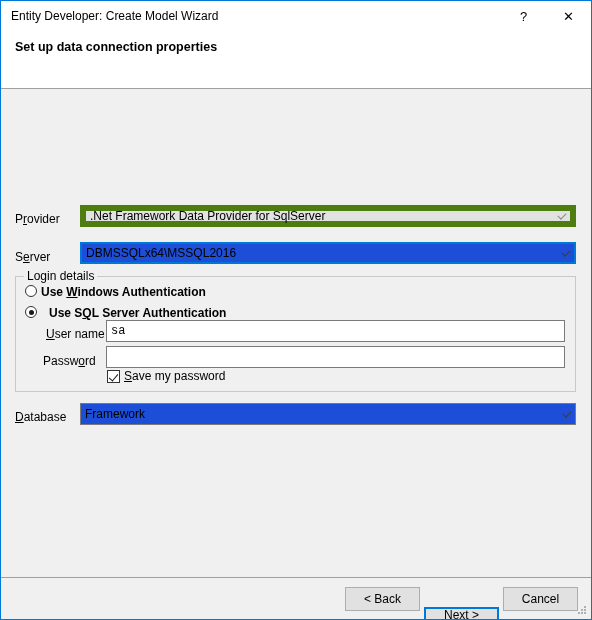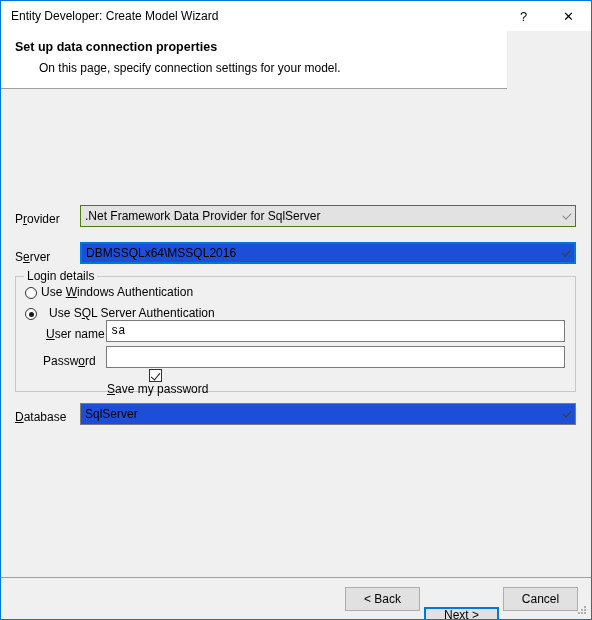--- a/index.html
+++ b/index.html
@@ -59,21 +59,21 @@
     cursor: default;
     font-family: "Liberation Sans", sans-serif;
     padding: 0;
   }
   .title-btn.close { font-size: 13px; }
 
   
   .header {
     position: absolute;
     left: 0; top: 30px;
-    width: 506px;
+    width: 590px;
     height: 58px;
     background: #ffffff;
     border-bottom: 1px solid #a0a0a0;
     box-sizing: border-box;
   }
   .header-title {
     position: absolute;
     left: 14px; top: 9px;
     font-size: 12.5px;
     font-weight: bold;
@@ -108,21 +108,21 @@
     position: absolute;
     box-sizing: border-box;
     height: 22px;
     background: #1d4ed8;
     border: 1px solid #7a7a7a;
     display: flex;
     align-items: center;
   }
   .combo.disabled {
     background: #e2e2e2;
-    border: 1px solid #4d7c0f;
+    border: 6px solid #4d7c0f;
   }
   .combo.focus {
     border: 2px solid #0078d7;
   }
   .combo-text {
     padding-left: 4px;
     font-size: 12px;
     color: #000000;
     white-space: nowrap;
     overflow: hidden;
@@ -181,22 +181,23 @@
     background: #f0f0f0;
     padding: 0 3px;
     font-size: 12px;
     color: #000000;
   }
 
   
   .radio-row {
     position: absolute;
     display: flex;
-    align-items: flex-end;
-    white-space: nowrap;
+    align-items: flex-start;
+    white-space: nowrap;
+    font-weight: bold;
   }
   .radio-mark {
     width: 12px;
     height: 12px;
     border-radius: 50%;
     border: 1px solid #333333;
     background: #ffffff;
     box-sizing: border-box;
     position: relative;
     flex: none;
@@ -209,23 +210,22 @@
     width: 5px; height: 5px;
     border-radius: 50%;
     background: #1a1a1a;
   }
   .radio-label { font-size: 12px; color: #000; }
 
   
   .check-row {
     position: absolute;
     display: flex;
-    align-items: center;
-    white-space: nowrap;
-    flex-direction: column;
+    align-items: flex-end;
+    white-space: nowrap;
   }
   .check-mark {
     width: 13px;
     height: 13px;
     border: 1px solid #333333;
     background: #ffffff;
     box-sizing: border-box;
     position: relative;
     flex: none;
     margin-right: 4px;
@@ -294,21 +294,20 @@
   <div class="titlebar">
     <span class="titlebar-text">Entity Developer: Create Model Wizard</span>
     <div class="title-buttons">
       <button class="title-btn">?</button>
       <button class="title-btn close">✕</button>
     </div>
   </div>
 
   <div class="header">
     <div class="header-title">Set up data connection properties</div>
-    <div class="header-sub">On this page, specify connection settings for your model.</div>
   </div>
 
   <div class="body-area">
 
     <div class="label" style="left:14px; top:122px;"><span>P</span><u>r</u><span>ovider</span></div>
     <div class="combo disabled" style="left:79px; top:115px; width:496px;">
       <span class="combo-text">.Net Framework Data Provider for SqlServer</span>
       <span class="combo-arrow">
           <i class="chev"></i>
         </span>
@@ -346,21 +345,21 @@
       <span class="val"></span>
     </div>
 
     <div class="check-row" style="left:106px; top:279px;">
       <span class="check-mark checked"></span>
       <span class="check-label"><span></span><u>S</u><span>ave my password</span></span>
     </div>
 
     <div class="label" style="left:14px; top:320px;"><span></span><u>D</u><span>atabase</span></div>
     <div class="combo" style="left:79px; top:313px; width:496px;">
-      <span class="combo-text">SqlServer</span>
+      <span class="combo-text">Framework</span>
       <span class="combo-arrow">
           <i class="chev"></i>
         </span>
     </div>
 
     <div class="label" style="left:14px; top:496px;"><span></span><u>C</u><span>onnection String</span></div>
     <div class="textbox" style="left:13px; top:512px; width:562px;">
       <span class="val">data source=DBMSSQLx64\MSSQL2016;initial catalog=Northwind;integrated security=False;persist security info=Tr</span>
     </div>
 

